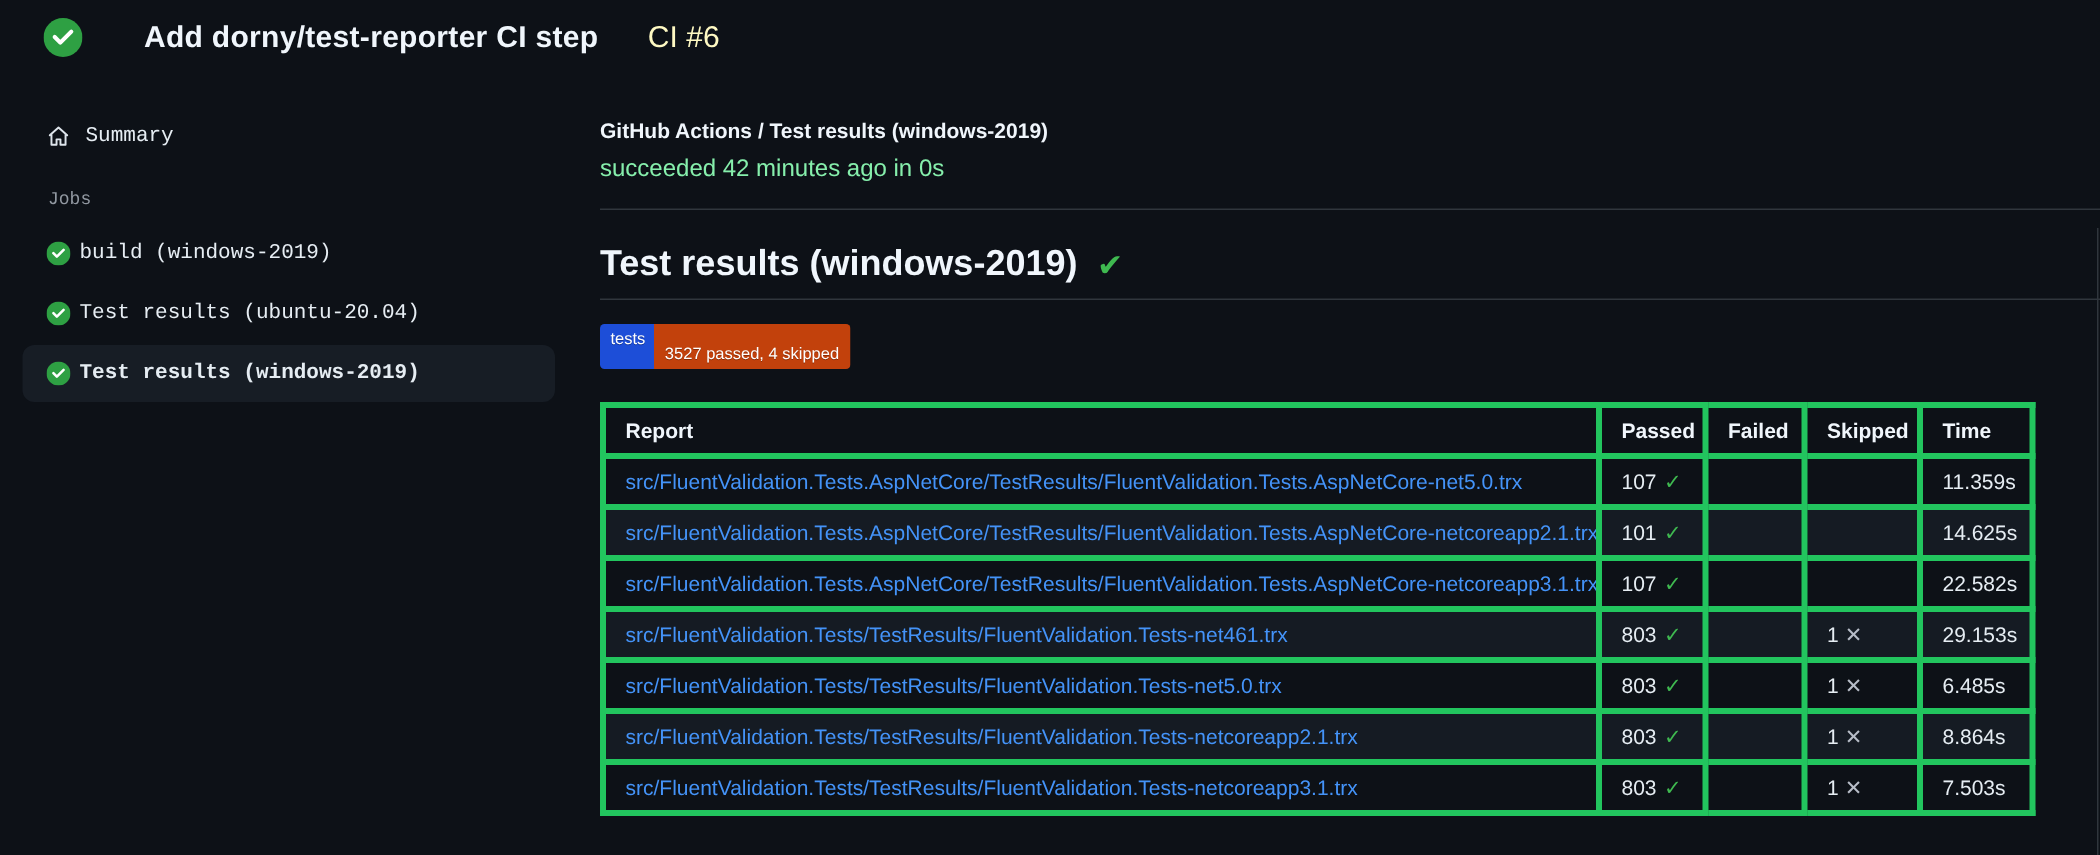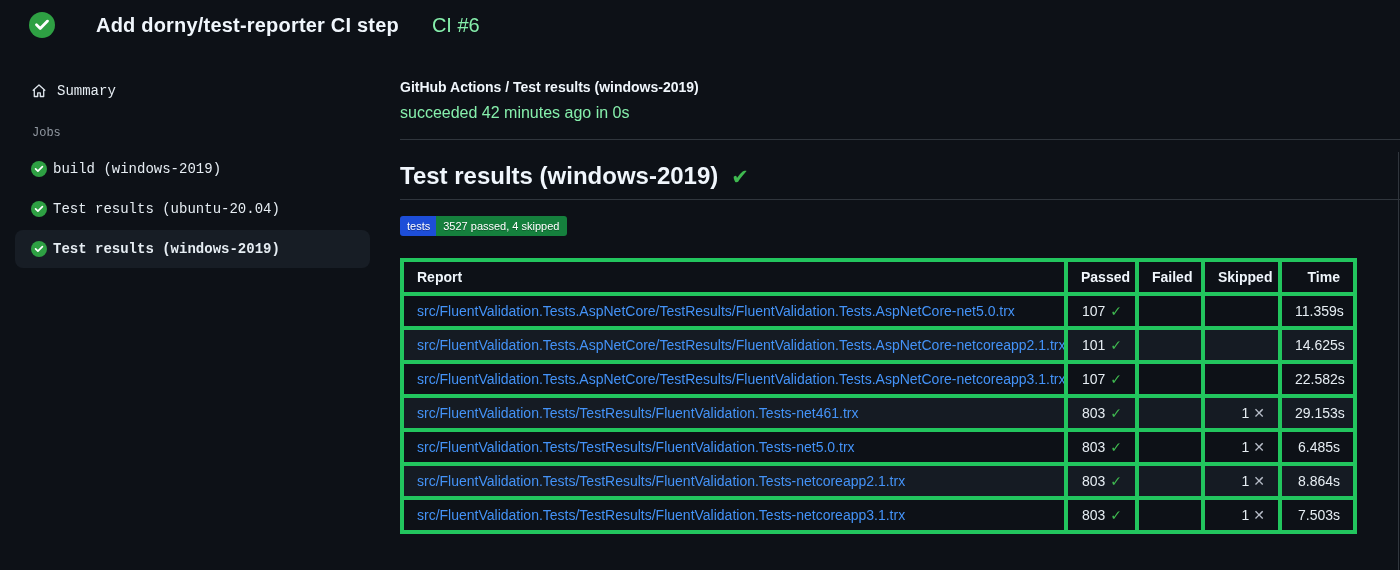--- a/index.html
+++ b/index.html
@@ -20,21 +20,21 @@
     gap: 24px;
   }
   .app-header .check-circle-lg { width: 26px; height: 26px; flex-shrink: 0; }
   .run-title {
     margin-left: 17px;
     font-size: 20px; font-weight: 700; color: #f0f6fc;
     letter-spacing: .2px;
   }
   .run-number {
     margin-left: 9px;
-    font-size: 20px; font-weight: 400; color: #86efac;
+    font-size: 20px; font-weight: 400; color: #fef9c3;
   }
 
   
   .layout { display: flex; margin-top: 40px; align-items: flex-start; }
 
   
   .sidebar { width: 385px; flex-shrink: 0; font-family: Liberation Mono, monospace; }
   .summary-item {
     margin: 0 15px; padding: 5px 16px;
     display: flex; align-items: center; gap: 10px;
@@ -71,38 +71,38 @@
 
   
   .badge-row { margin-top: 16px; }
   .badge {
     display: inline-flex; font-size: 11px; line-height: 12px;
     border-radius: 3px; overflow: hidden;
     text-shadow: 0 1px 0 rgba(0,0,0,.3);
     cursor: default;
   }
   .badge-label { background: #1d4ed8; color: #ffffff; padding: 4px 6px 4px 7px; }
-  .badge-msg   { background: #15803d; color: #ffffff; padding: 4px 8px 4px 7px; }
+  .badge-msg   { background: #c2410c; color: #ffffff; padding: 14px 8px 4px 7px; }
 
   
   table.results {
     margin-top: 22px;
     border-collapse: collapse;
     width: 953px;
     font-size: 14px;
     table-layout: fixed;
   }
   .results th, .results td {
     border: 4px solid #22c55e;
     padding: 6px 13px;
     height: 34px;
     overflow: hidden; white-space: nowrap;
   }
   .results th { font-weight: 700; color: #f0f6fc; text-align: left; }
-  .results th.num, .results td.num { text-align: right; }
+  .results th.num, .results td.num { text-align: left; }
   .results tbody tr:nth-child(even) { background: #151b23; }
   .results a { color: #4493f8; text-decoration: none; cursor: pointer; }
   .pass-check { color: #3fb950; font-weight: 700; margin-left: 5px; }
   .skip-cross { color: #b7bdc8; font-weight: 700; margin-left: 4px; }
   .time-val { color: #e6edf3; }
 
   
   .right-edge {
     position: absolute; left: 1398px; top: 152px; bottom: 0;
     width: 1px; background: #30363d;

